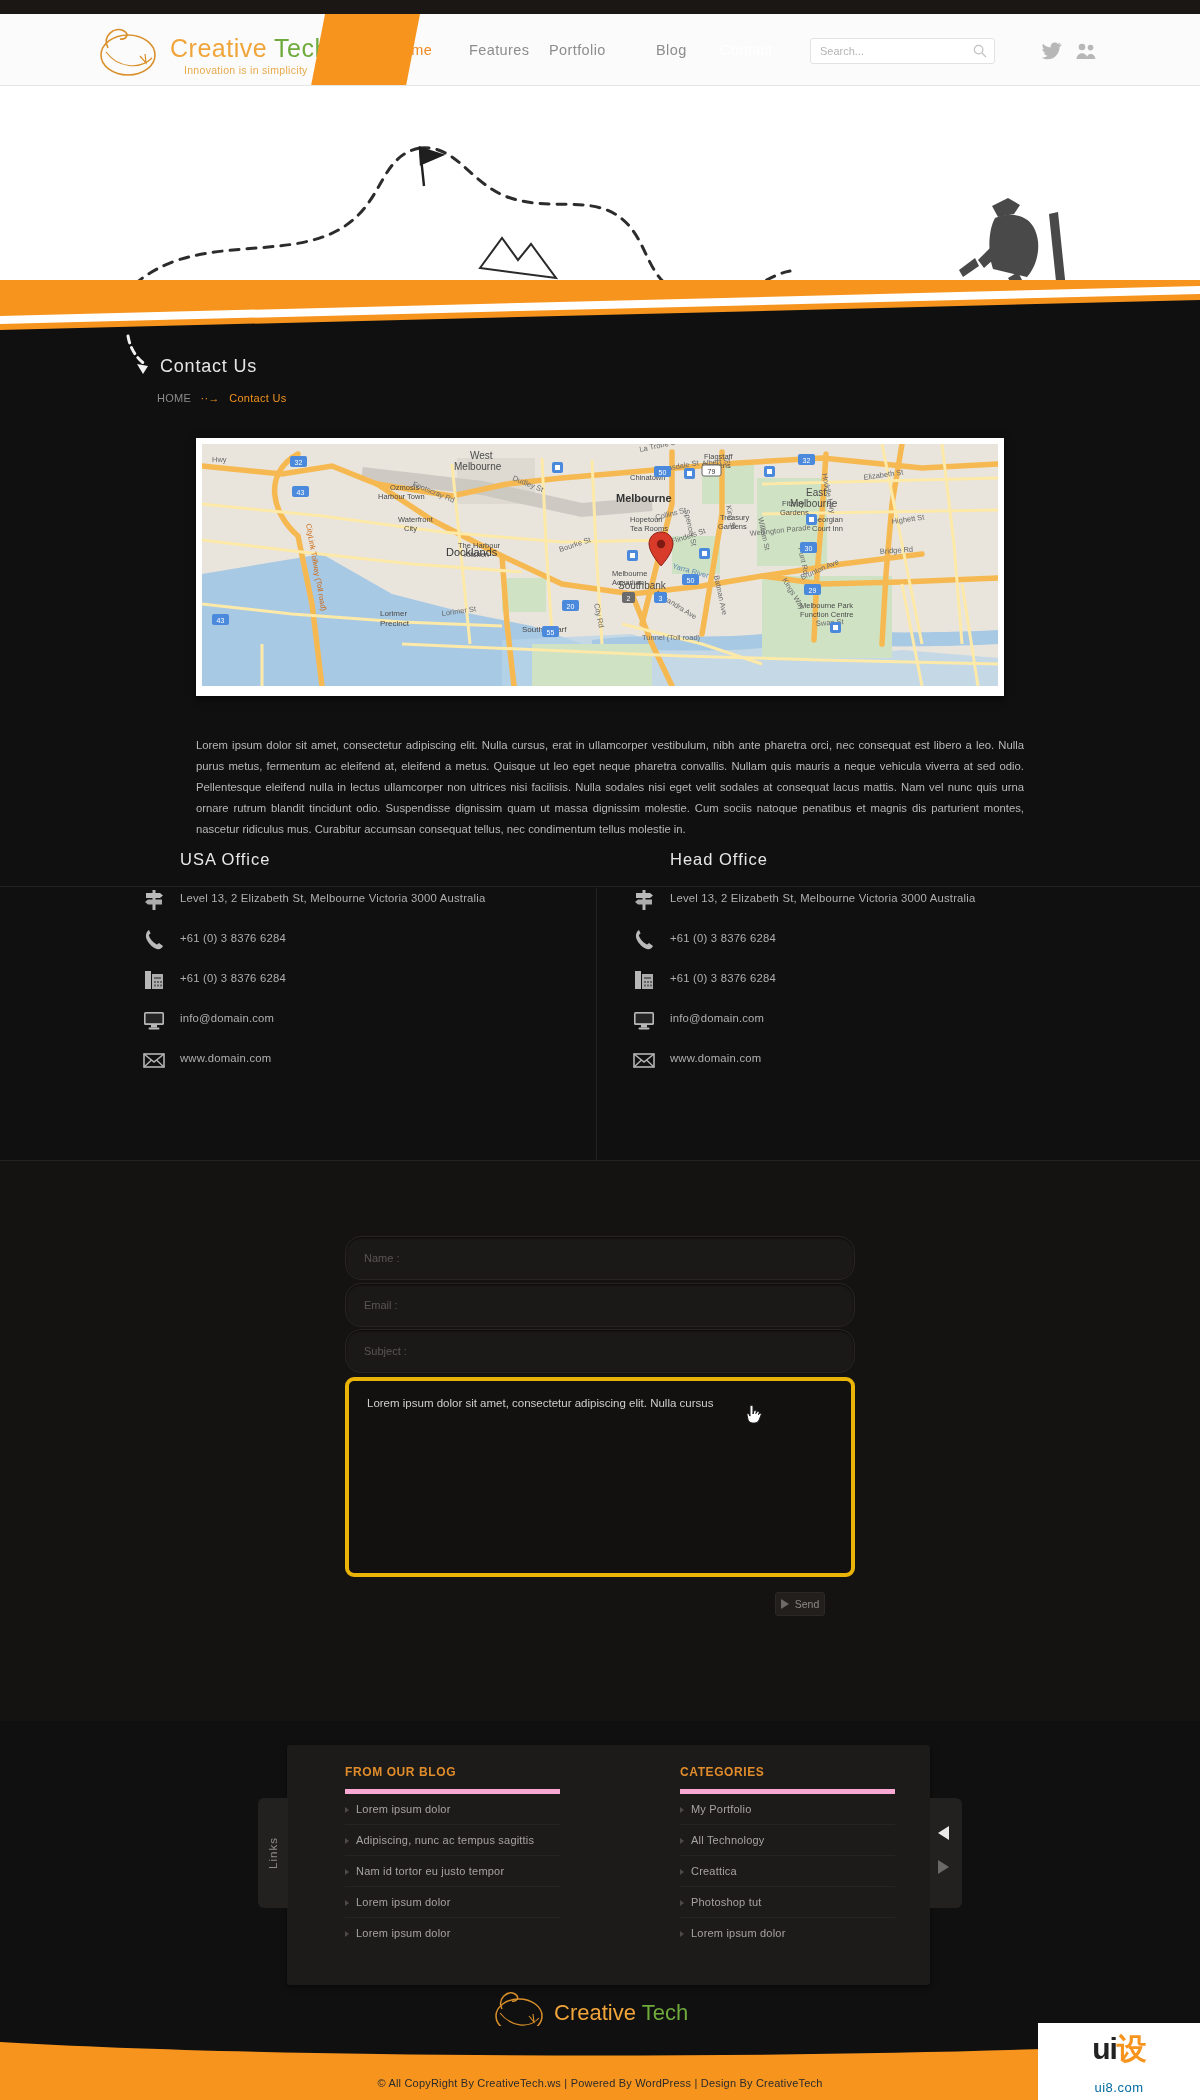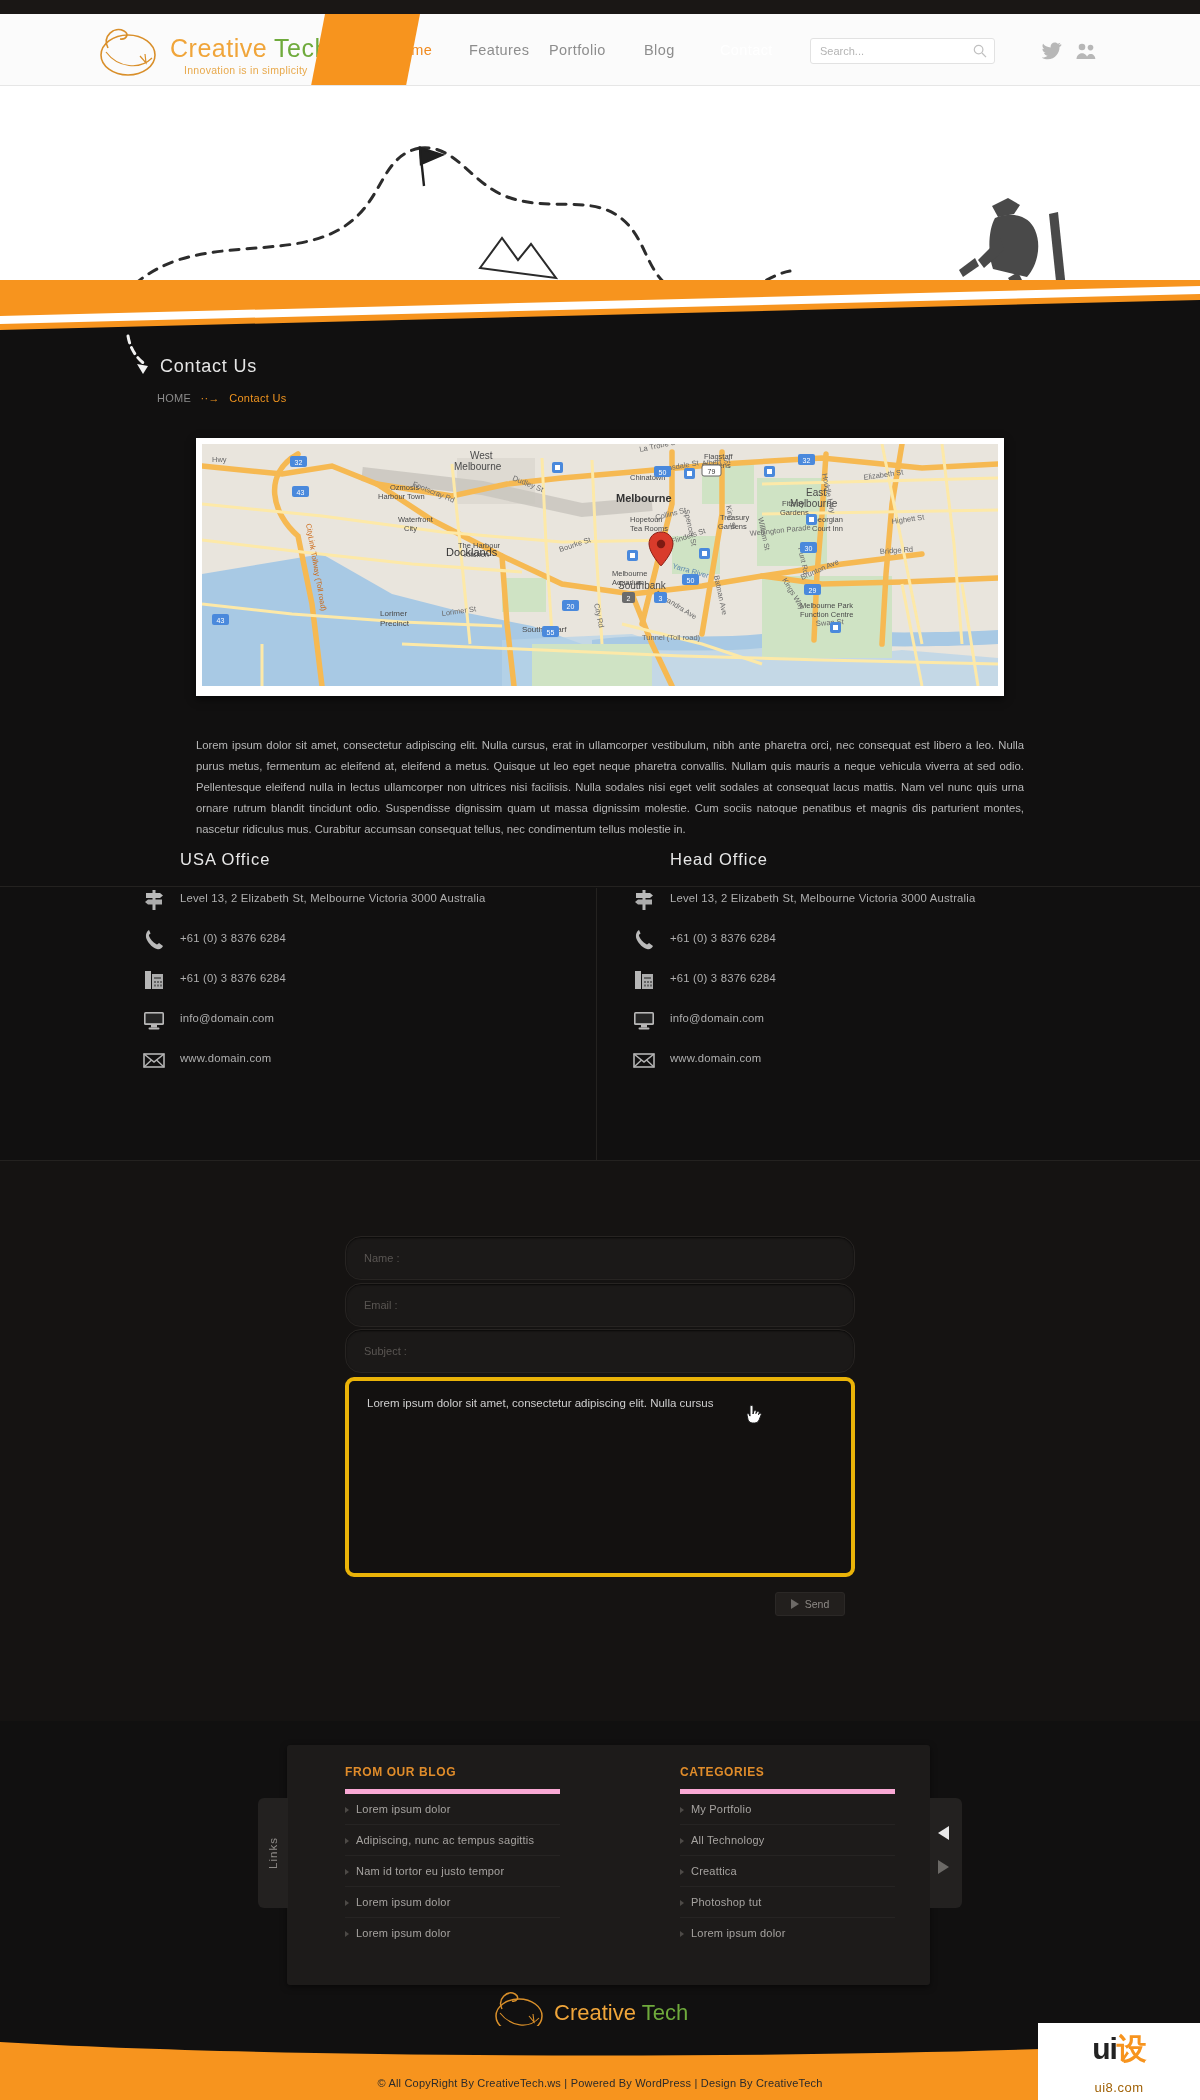--- a/index.html
+++ b/index.html
@@ -32,21 +32,21 @@
   .nav { position:absolute; left:370px; top:0; height:72px; }
   .nav-item {
     position:absolute; top:0; height:72px; display:flex; align-items:center;
     font-size:14.5px; color:#8d8d8d; letter-spacing:.4px; white-space:nowrap;
     padding:0 2px; cursor:pointer;
   }
   .nav-home { left:0; color:#f08a1e; }
   .nav-home .home-ico { margin-right:7px; display:inline-block; }
   .nav-features { left:97px; }
   .nav-portfolio { left:177px; }
-  .nav-blog { left:272px; }
+  .nav-blog { left:284px; }
   .nav-contact {
     left:328px; color:#fff; z-index:3; padding:0 22px;
   }
   .contact-skew {
     position:absolute; left:318px; top:-2px; width:95px; height:76px;
     background:#f7941e; transform: skewX(-11deg); z-index:2;
   }
   .nav-contact { z-index:4; }
 
   .search-wrap {
@@ -133,21 +133,21 @@
   .field-message {
     position:absolute; left:345px; top:1377px; width:510px; height:200px;
     background:#131110; border:4px solid #eab308; border-radius:9px;
   }
   .field-message textarea {
     width:100%; height:100%; background:transparent; border:0; outline:0; resize:none;
     padding:14px 18px; font-family:"Liberation Sans", sans-serif;
     font-size:11.5px; color:#cfcfcf; line-height:1.5;
   }
   .send-btn {
-    position:absolute; left:775px; top:1592px; width:70px; height:24px;
+    position:absolute; left:775px; top:1592px; width:50px; height:24px;
     background:#221f1d; border:1px solid #2b2826; border-radius:3px;
     display:flex; align-items:center; justify-content:center; gap:6px;
     font-size:10.5px; color:#8e8a86; cursor:pointer;
   }
   .send-tri { width:0;height:0;border-left:8px solid #6d6a67;border-top:5px solid transparent;border-bottom:5px solid transparent;}
   .cursor-hand { position:absolute; left:746px; top:1404px; width:18px; height:22px; }
 
   
   .footer-wrap { position:absolute; left:0; top:1740px; width:1200px; height:290px; background:#111010; }
   .footer-panel {
@@ -207,21 +207,21 @@
     font-size:11px; color:#2a2a2a; letter-spacing:.2px;
   }
 
   
   .wm {
     position:absolute; left:1038px; top:2023px; width:162px; height:77px;
     background:#fff; display:flex; flex-direction:column; align-items:center; justify-content:center;
   }
   .wm-top { font-size:30px; color:#222; font-weight:bold; letter-spacing:-1px; }
   .wm-top .ico { color:#f7941e; }
-  .wm-bot { font-size:13px; color:#a16207; letter-spacing:.5px; margin-top:10px; }
+  .wm-bot { font-size:13px; color:#0369a1; letter-spacing:.5px; margin-top:10px; }
 </style>
 </head>
 <body>
 
 <div class="page">
 
   <div class="top-strip"></div>
 
   <div class="header">
 

